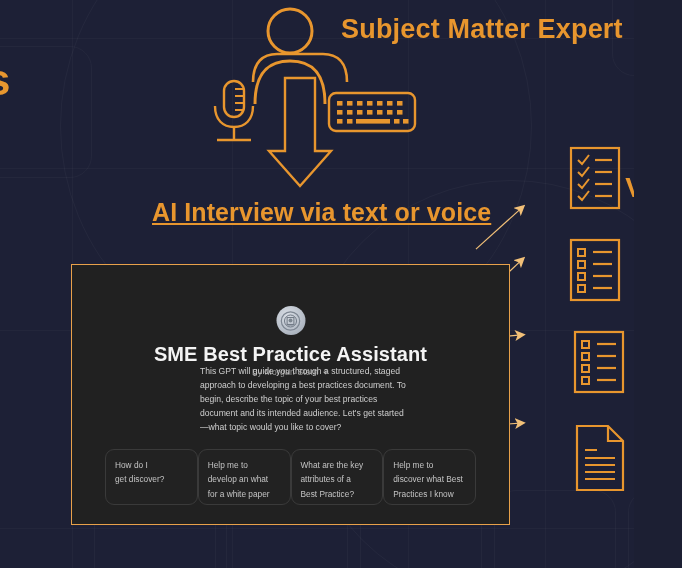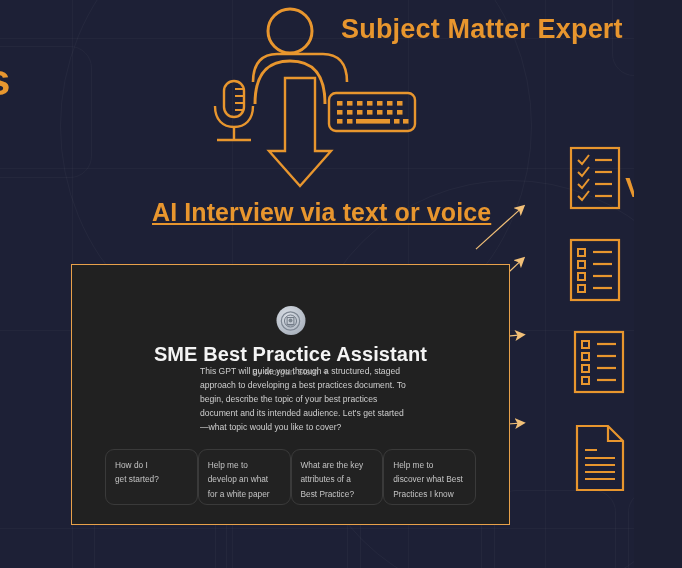--- a/index.html
+++ b/index.html
@@ -341,21 +341,21 @@
 
     <div id="card-byline">
       <span>By Morgan Stern</span><span class="person-glyph">⚘</span>
     </div>
 
     <div id="card-desc">This GPT will guide you through a structured, staged approach to developing a best practices document. To begin, describe the topic of your best practices document and its intended audience. Let's get started—what topic would you like to cover?</div>
 
     <div id="card-chips">
       <div class="chip">
         <div>How do I</div>
-        <div>get started?</div>
+        <div>get discover?</div>
         <div></div>
       </div>
       <div class="chip">
         <div>Help me to</div>
         <div>develop an what</div>
         <div>for a white paper</div>
       </div>
       <div class="chip">
         <div>What are the key</div>
         <div>attributes of a</div>

